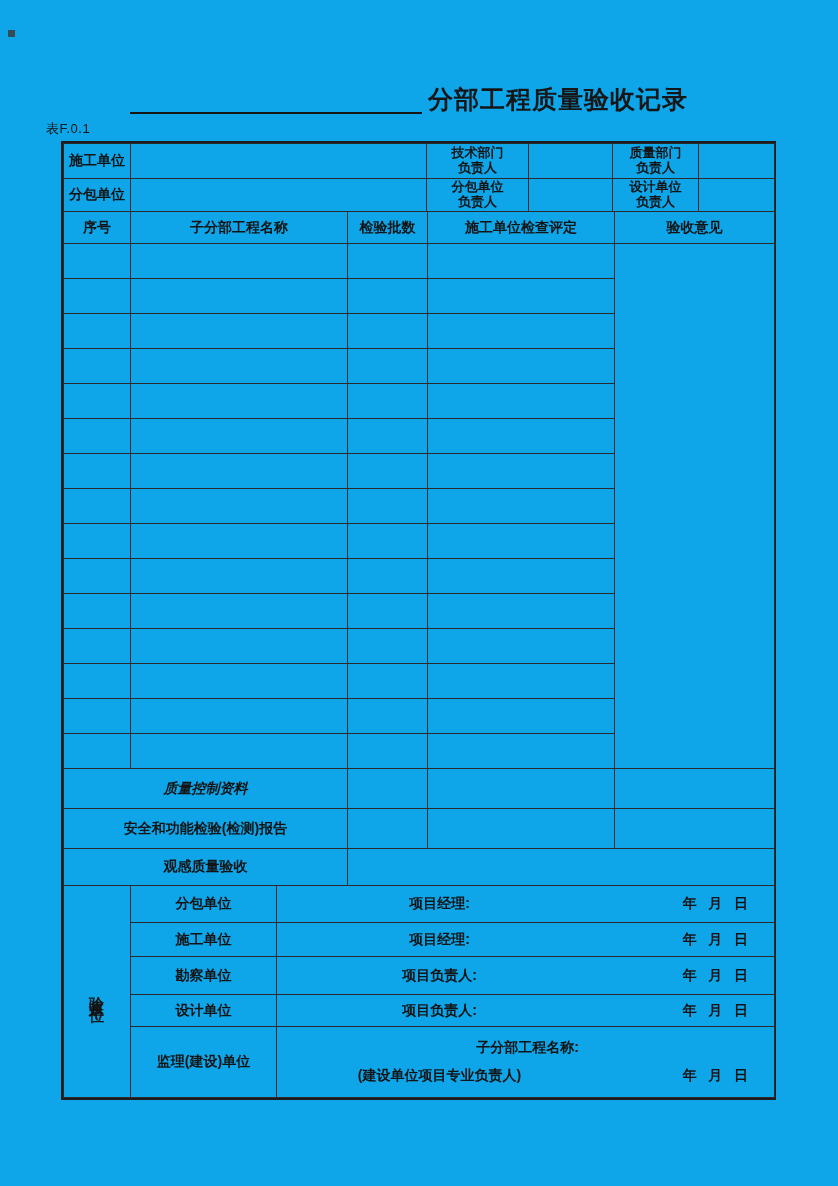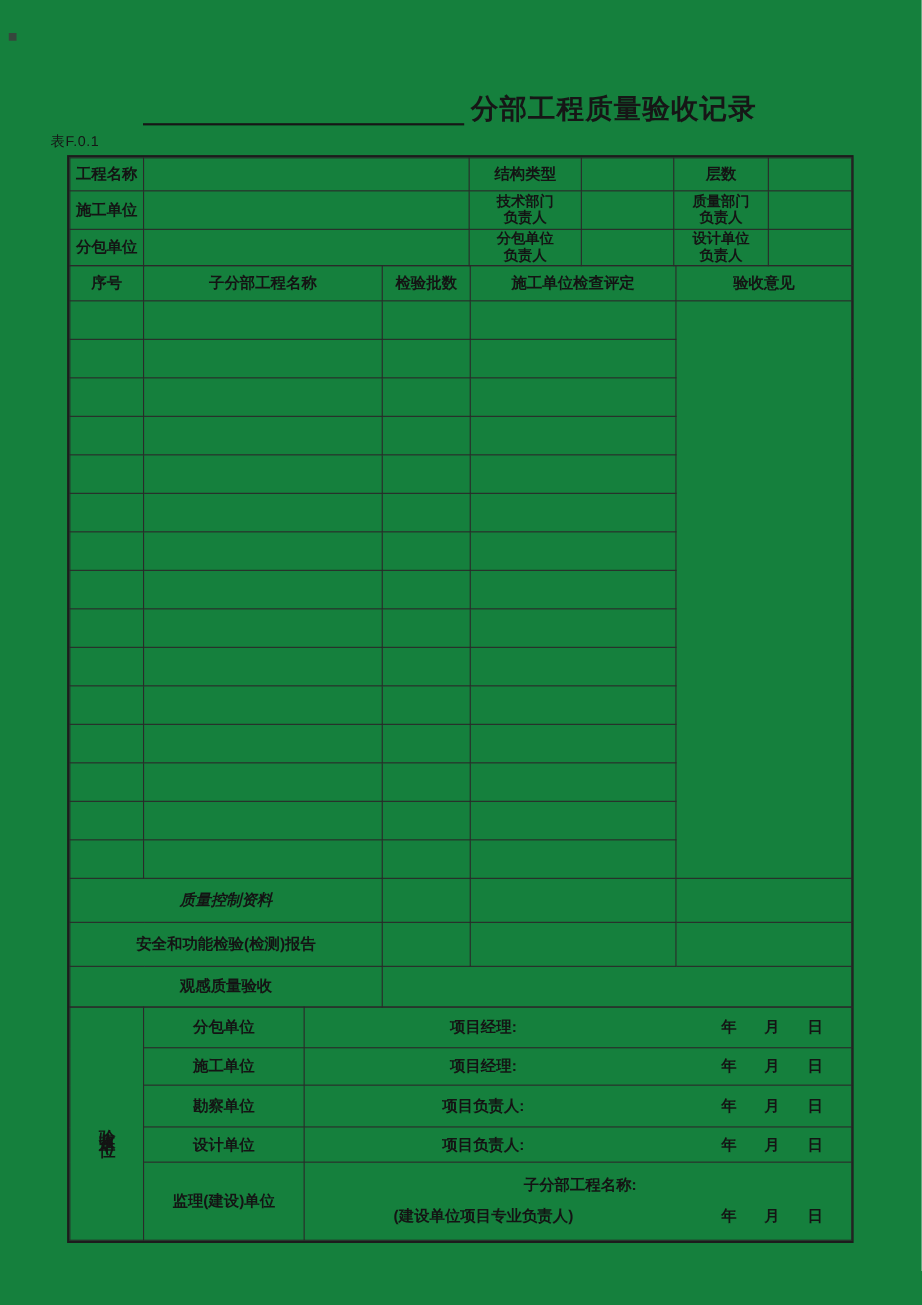--- a/index.html
+++ b/index.html
@@ -1,19 +1,19 @@
 <!DOCTYPE html>
 <html><head>
 <meta charset="utf-8">
 <style>
   html,body{margin:0;padding:0;background:#ffffff;}
   .sheet{
     position:relative;
     width:838px;height:1186px;
-    background:#15803d;
+    background:#0ea5e9;
     color:#161616;
     font-family:"Liberation Sans","DejaVu Sans",sans-serif;
     overflow:hidden;
   }
   .artifact{position:absolute;left:8px;top:30px;width:7px;height:7px;background:#3c3c3c;opacity:.85;}
   .title-line{
     position:absolute;top:84px;left:130px;
     display:flex;align-items:flex-end;white-space:nowrap;
   }
   .blank-underline{display:inline-block;width:292px;height:28px;border-bottom:2px solid #161616;}
@@ -42,21 +42,21 @@
   .r-info1{height:30px;} .r-info2{height:35px;} .r-info3{height:33px;}
   .r-head{height:32px;}
   .r-empty{height:35px;}
   .r-qc{height:40px;font-style:italic;} .r-sf{height:40px;} .r-gg{height:37px;}
   .r-sign1{height:37px;} .r-sign2{height:34px;} .r-sign3{height:38px;}
   .r-sign4{height:32px;} .r-sign5{height:71px;}
   
   .sig-cell{padding:0 0 0 4px;}
   .sig-flex{display:flex;align-items:flex-end;width:100%;}
   .sig-role{flex:1;text-align:center;font-weight:600;}
-  .sig-date{width:150px;text-align:right;white-space:pre;padding-right:26px;font-weight:600;font-family:Liberation Mono, monospace;}
+  .sig-date{width:150px;text-align:right;white-space:pre;padding-right:26px;font-weight:600;}
   .sig-stack{display:flex;flex-direction:column;justify-content:space-evenly;height:68px;}
   .vlabel-cell{padding:0;}
   .vlabel{
     writing-mode:vertical-rl;text-orientation:upright;
     margin:0 auto;letter-spacing:4px;font-size:15px;font-weight:600;line-height:1;
   }
 </style>
 </head>
 <body>
 
@@ -75,28 +75,20 @@
     <table>
       <colgroup>
           <col style="width:67px">
           <col style="width:296px">
           <col style="width:102px">
           <col style="width:84px">
           <col style="width:86px">
           <col style="width:76px">
         </colgroup>
       <tbody>
-          <tr class="r-info1">
-        <td>工程名称</td>
-        <td></td>
-        <td>结构类型</td>
-        <td></td>
-        <td>层数</td>
-        <td></td>
-      </tr>
       <tr class="r-info2">
         <td>施工单位</td>
         <td></td>
         <td class="ml">技术部门
 负责人</td>
         <td></td>
         <td class="ml">质量部门
 负责人</td>
         <td></td>
       </tr>

